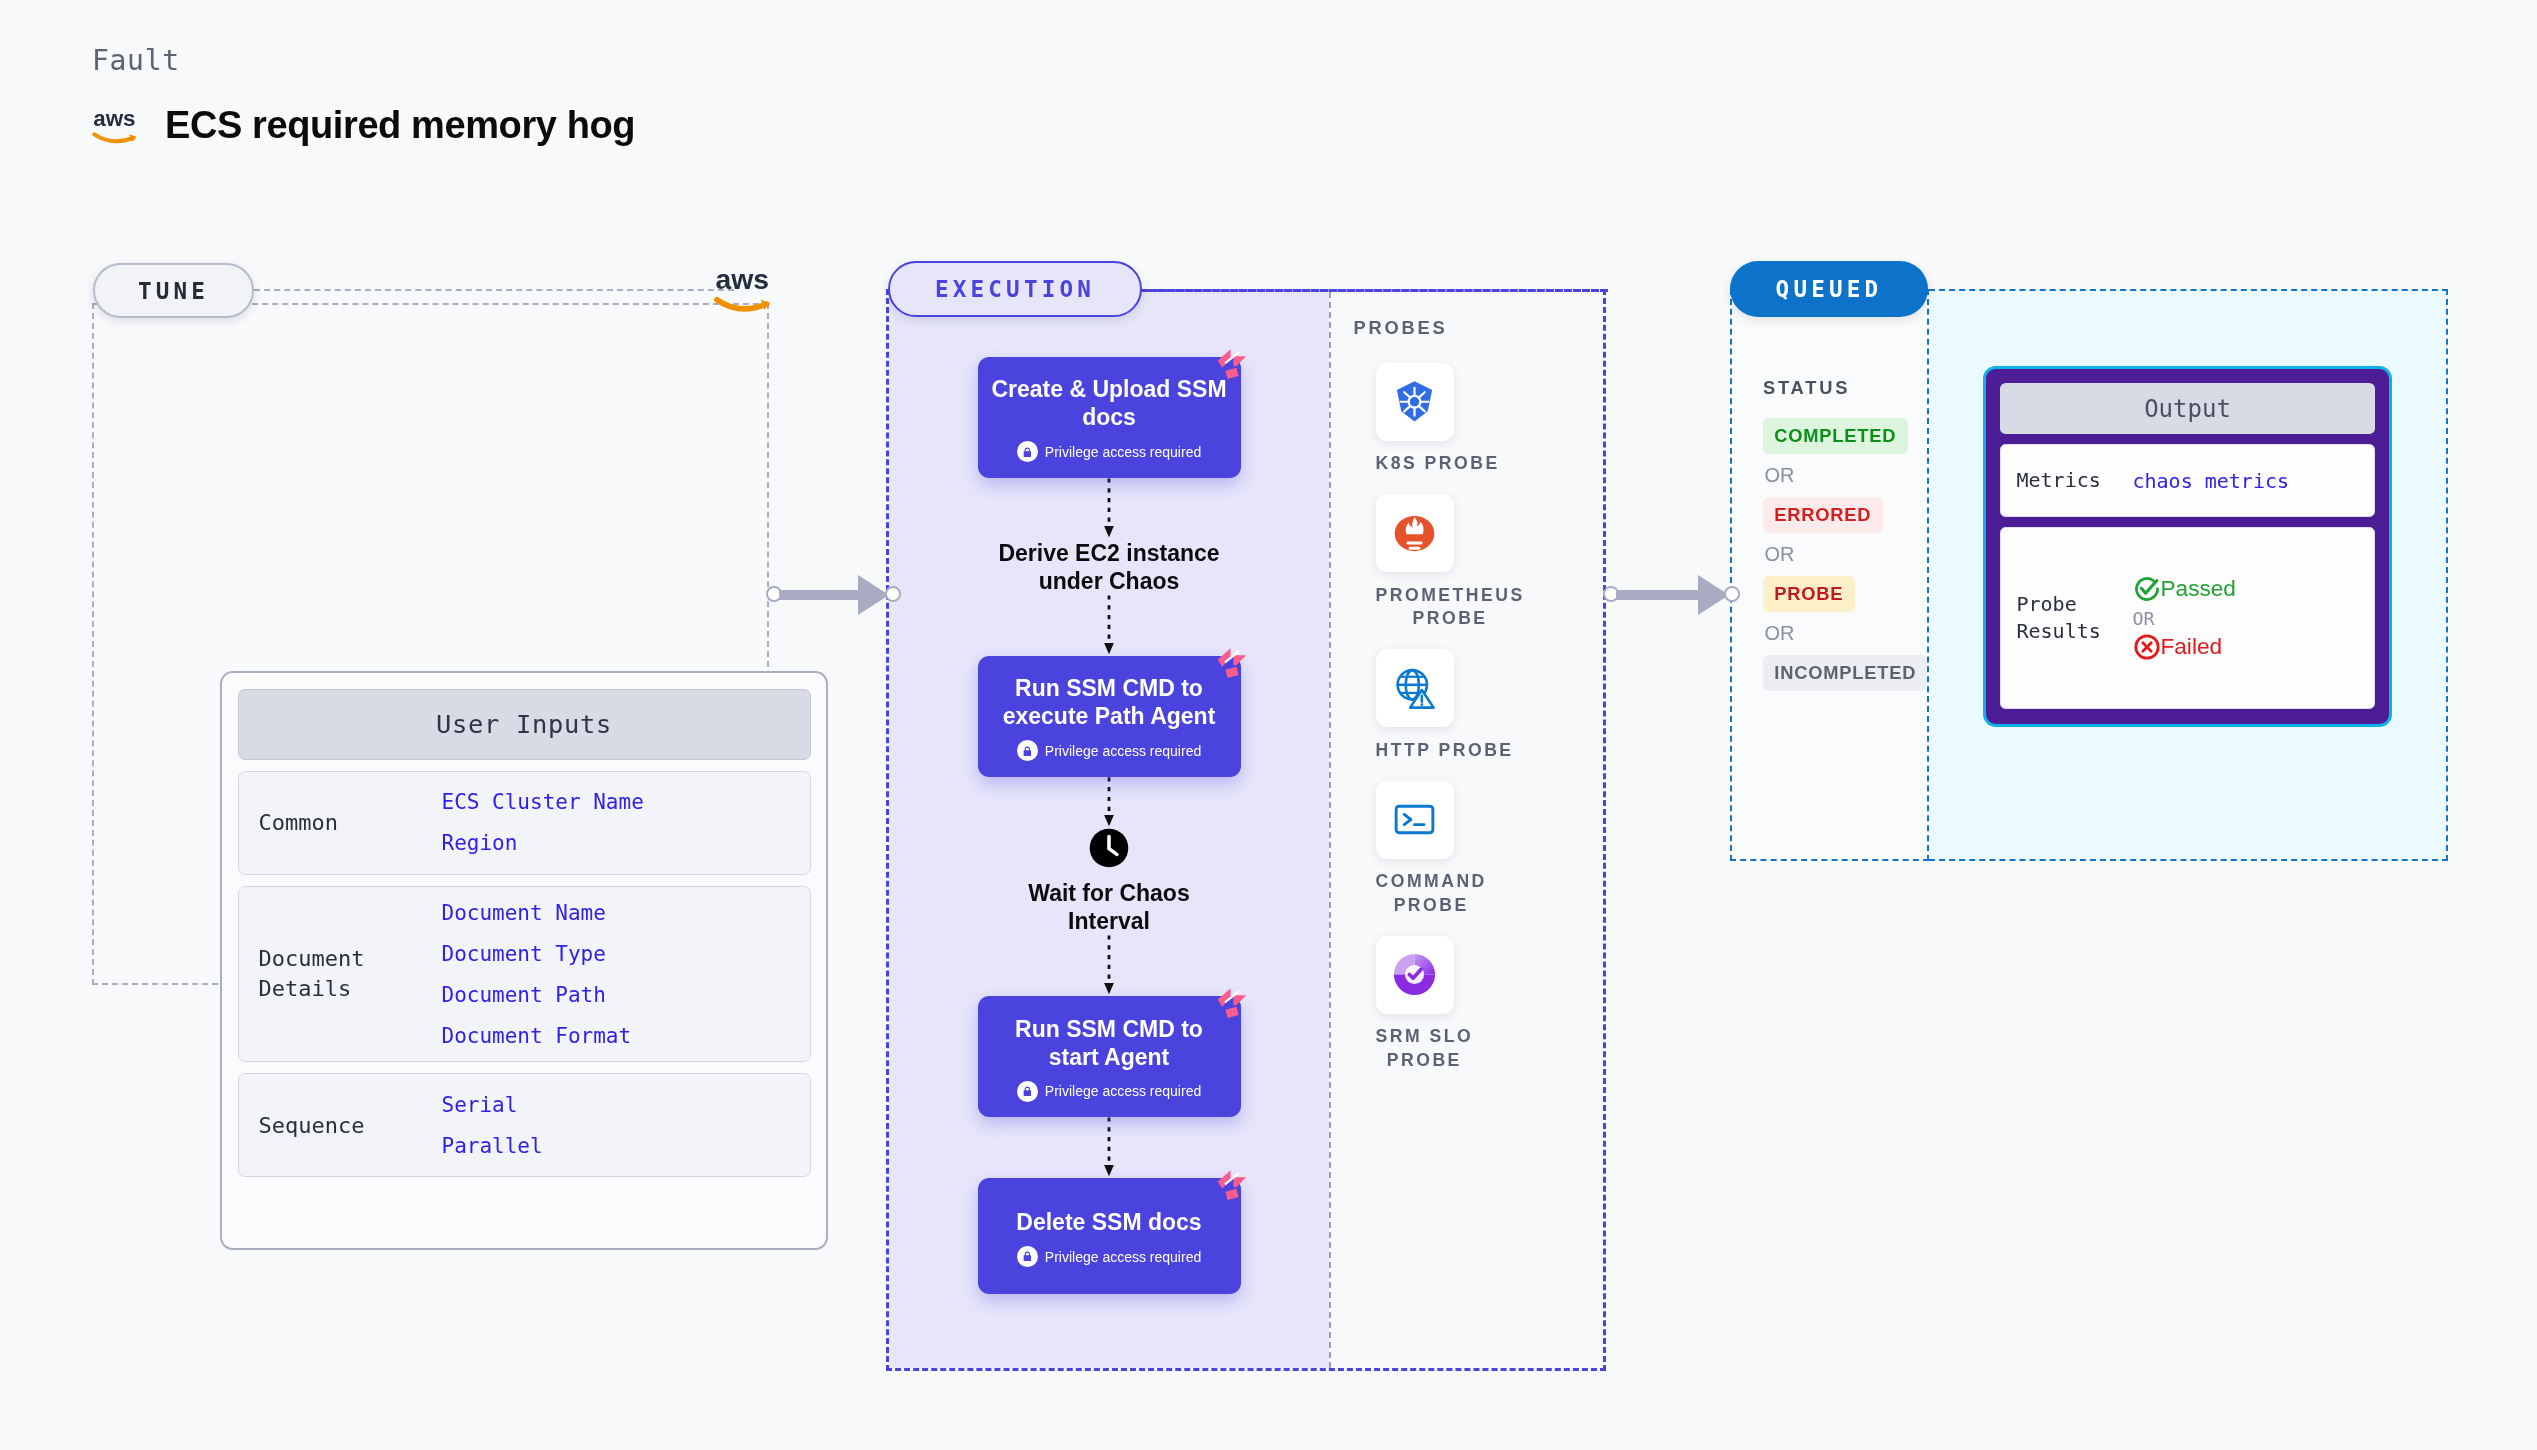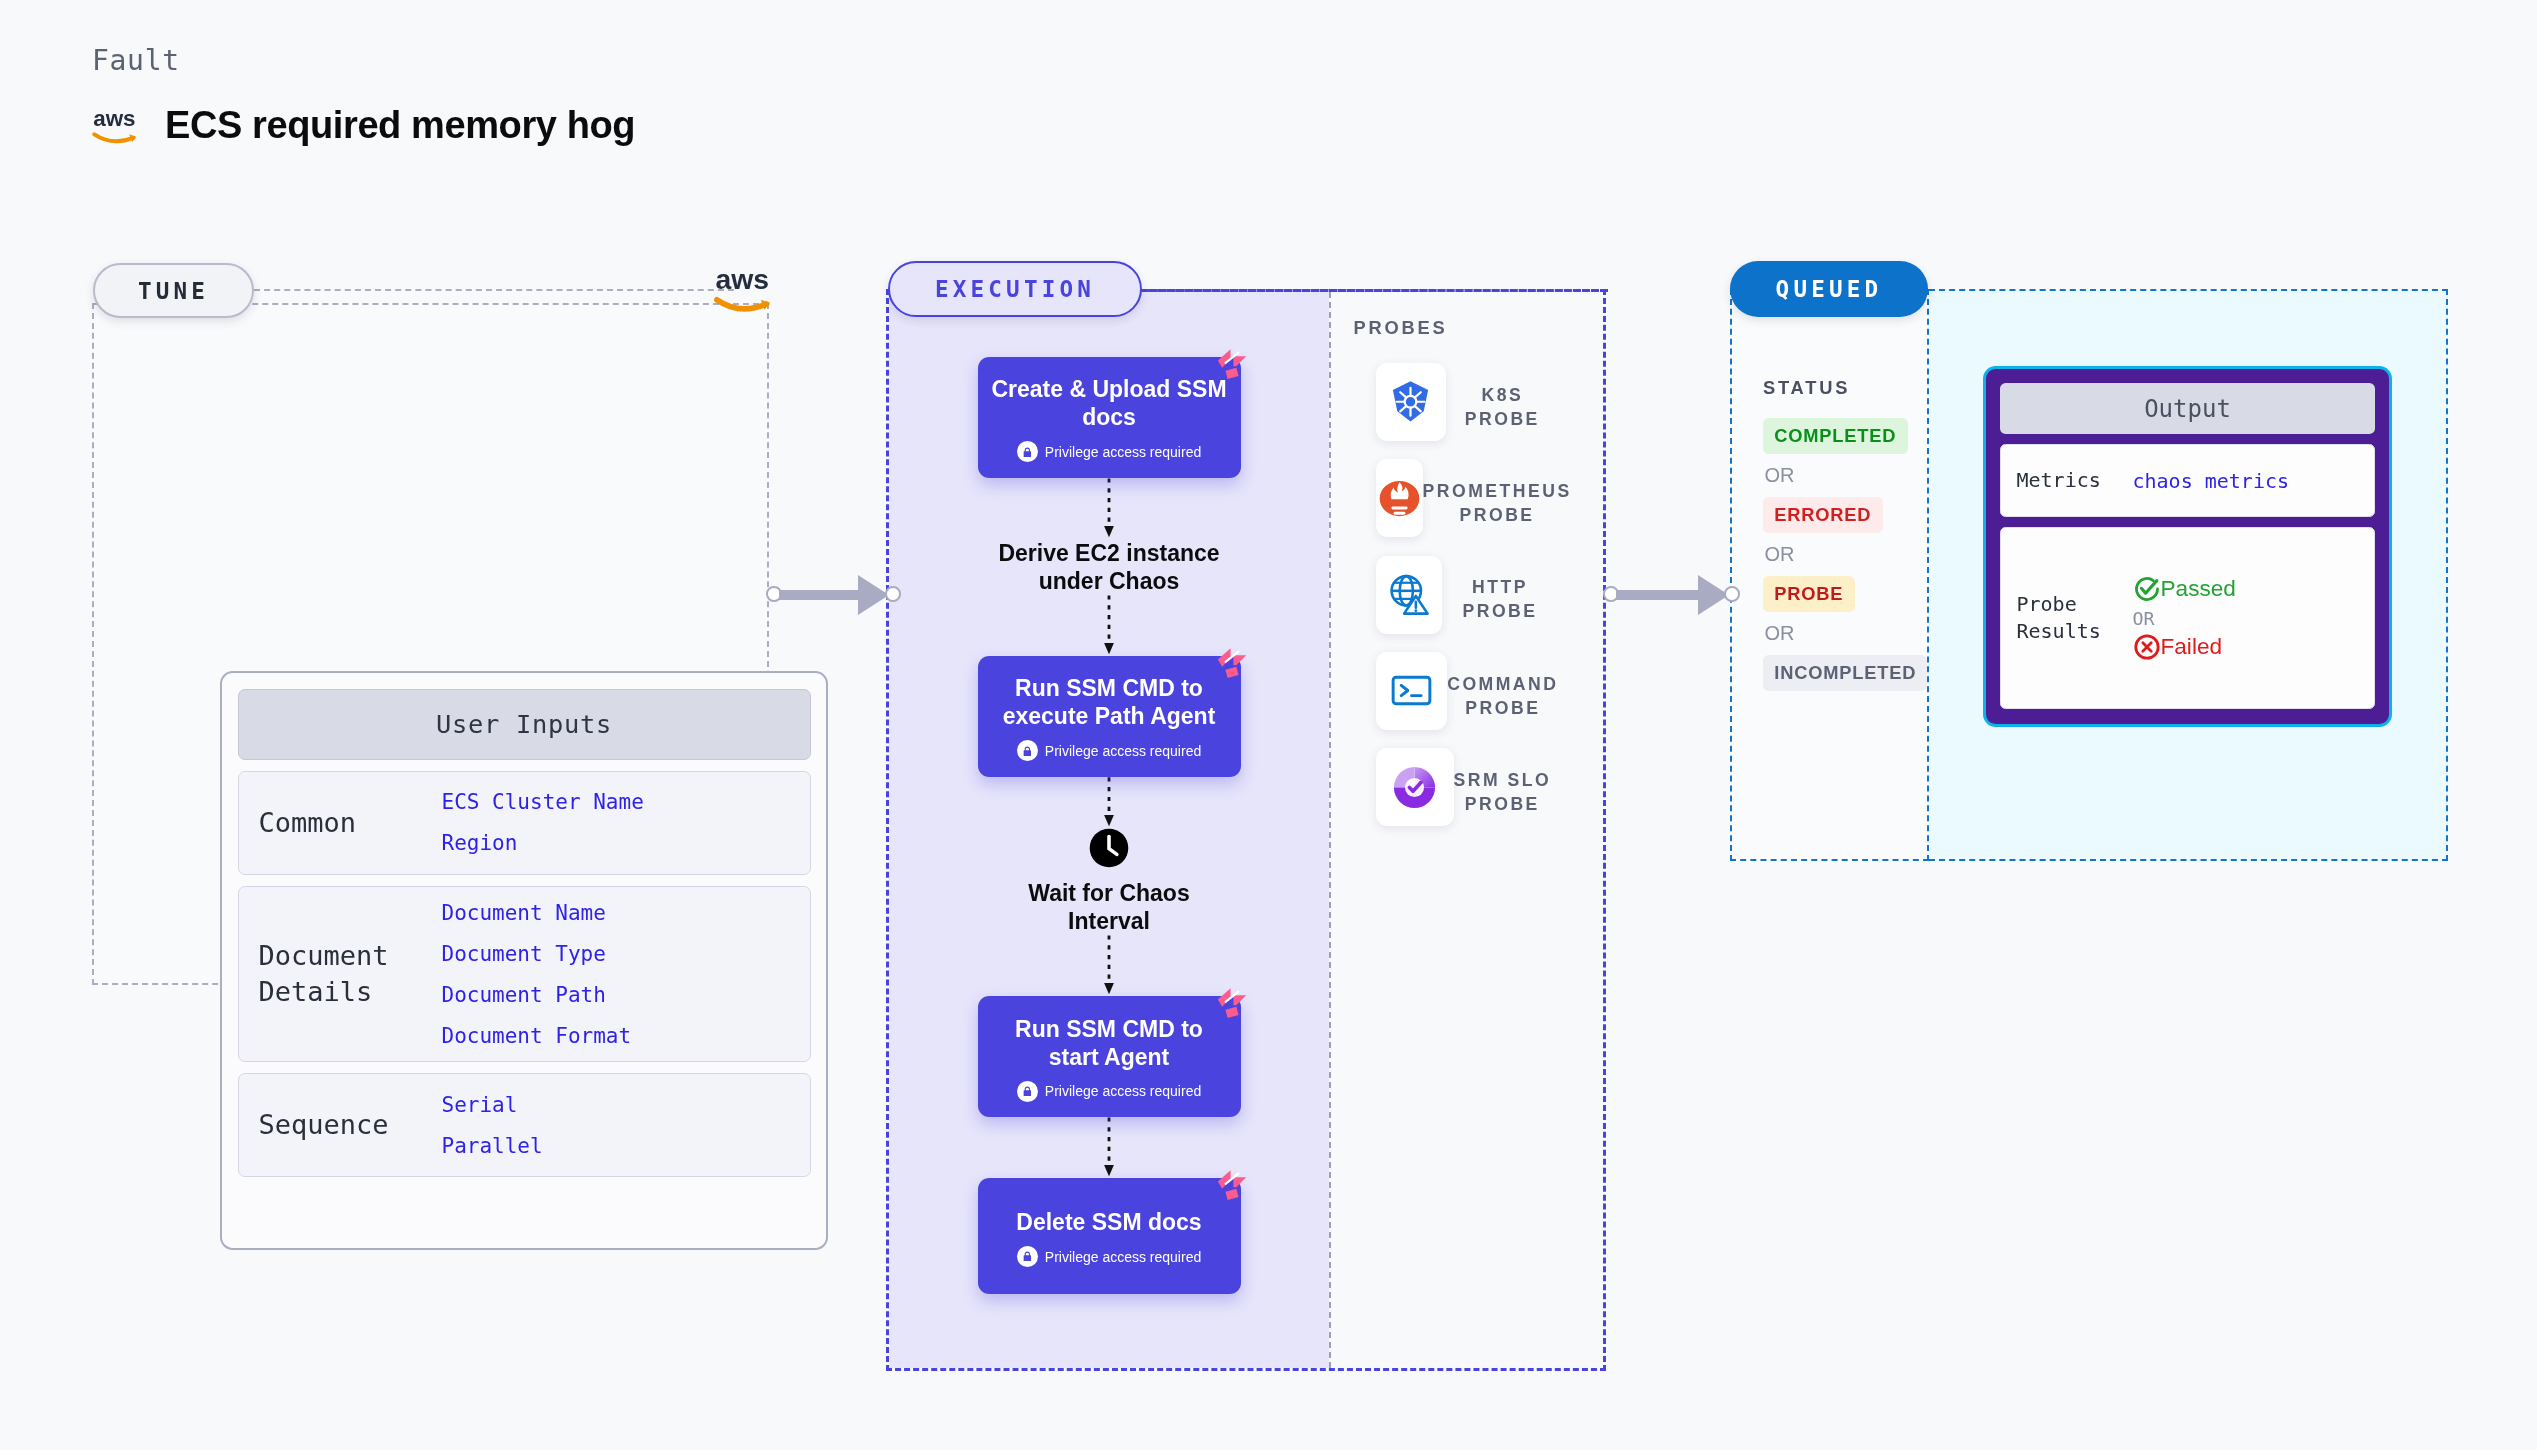--- a/index.html
+++ b/index.html
@@ -62,21 +62,21 @@
     font-family: "DejaVu Sans Mono", "Liberation Mono", monospace;
     font-size: 25.4px; color: #2f3545; letter-spacing: 0.7px;
   }
   .input-group {
     margin-top: 11.3px; background: #f3f4f9; border: 0.7px solid #d4d7e3; border-radius: 7px;
     display: flex; align-items: center; padding: 15.5px 0 15.5px 20px;
   }
   .input-group-label {
     width: 183px; flex: none;
     font-family: "DejaVu Sans Mono", "Liberation Mono", monospace;
-    font-size: 27px; color: #2a2f3c; line-height: 1.35;
+    font-size: 22px; color: #2a2f3c; line-height: 1.35;
   }
   .input-group-values {
     display: flex; flex-direction: column; gap: 17px;
     font-family: "DejaVu Sans Mono", "Liberation Mono", monospace;
     font-size: 21px; color: #2f22e8;
   }
   .input-group-values span { white-space: nowrap; }
 
   
   #execution-region {
@@ -125,21 +125,21 @@
 
   
   #probes-label {
     position: absolute; left: 22.6px; top: 25.4px;
     font-size: 18.3px; font-weight: bold; letter-spacing: 2.8px; color: #5c6274;
   }
   #probe-list {
     position: absolute; left: 0; right: 0; top: 71px;
     display: flex; flex-direction: column; align-items: center; gap: 18.3px;
   }
-  .probe-item { display: flex; flex-direction: row; align-items: center; width: 183px; }
+  .probe-item { display: flex; flex-direction: column; align-items: flex-start; width: 183px; }
   .probe-icon-box {
     width: 78px; height: 78px; background: #fff; border-radius: 11.3px;
     box-shadow: 0 2.8px 10px rgba(40,45,80,.10);
     display: flex; align-items: center; justify-content: center;
   }
   .probe-name {
     margin-top: 11.3px; font-size: 17.6px; font-weight: bold; letter-spacing: 2.5px;
     color: #5c6274; text-align: center; line-height: 1.35;
   }
 

